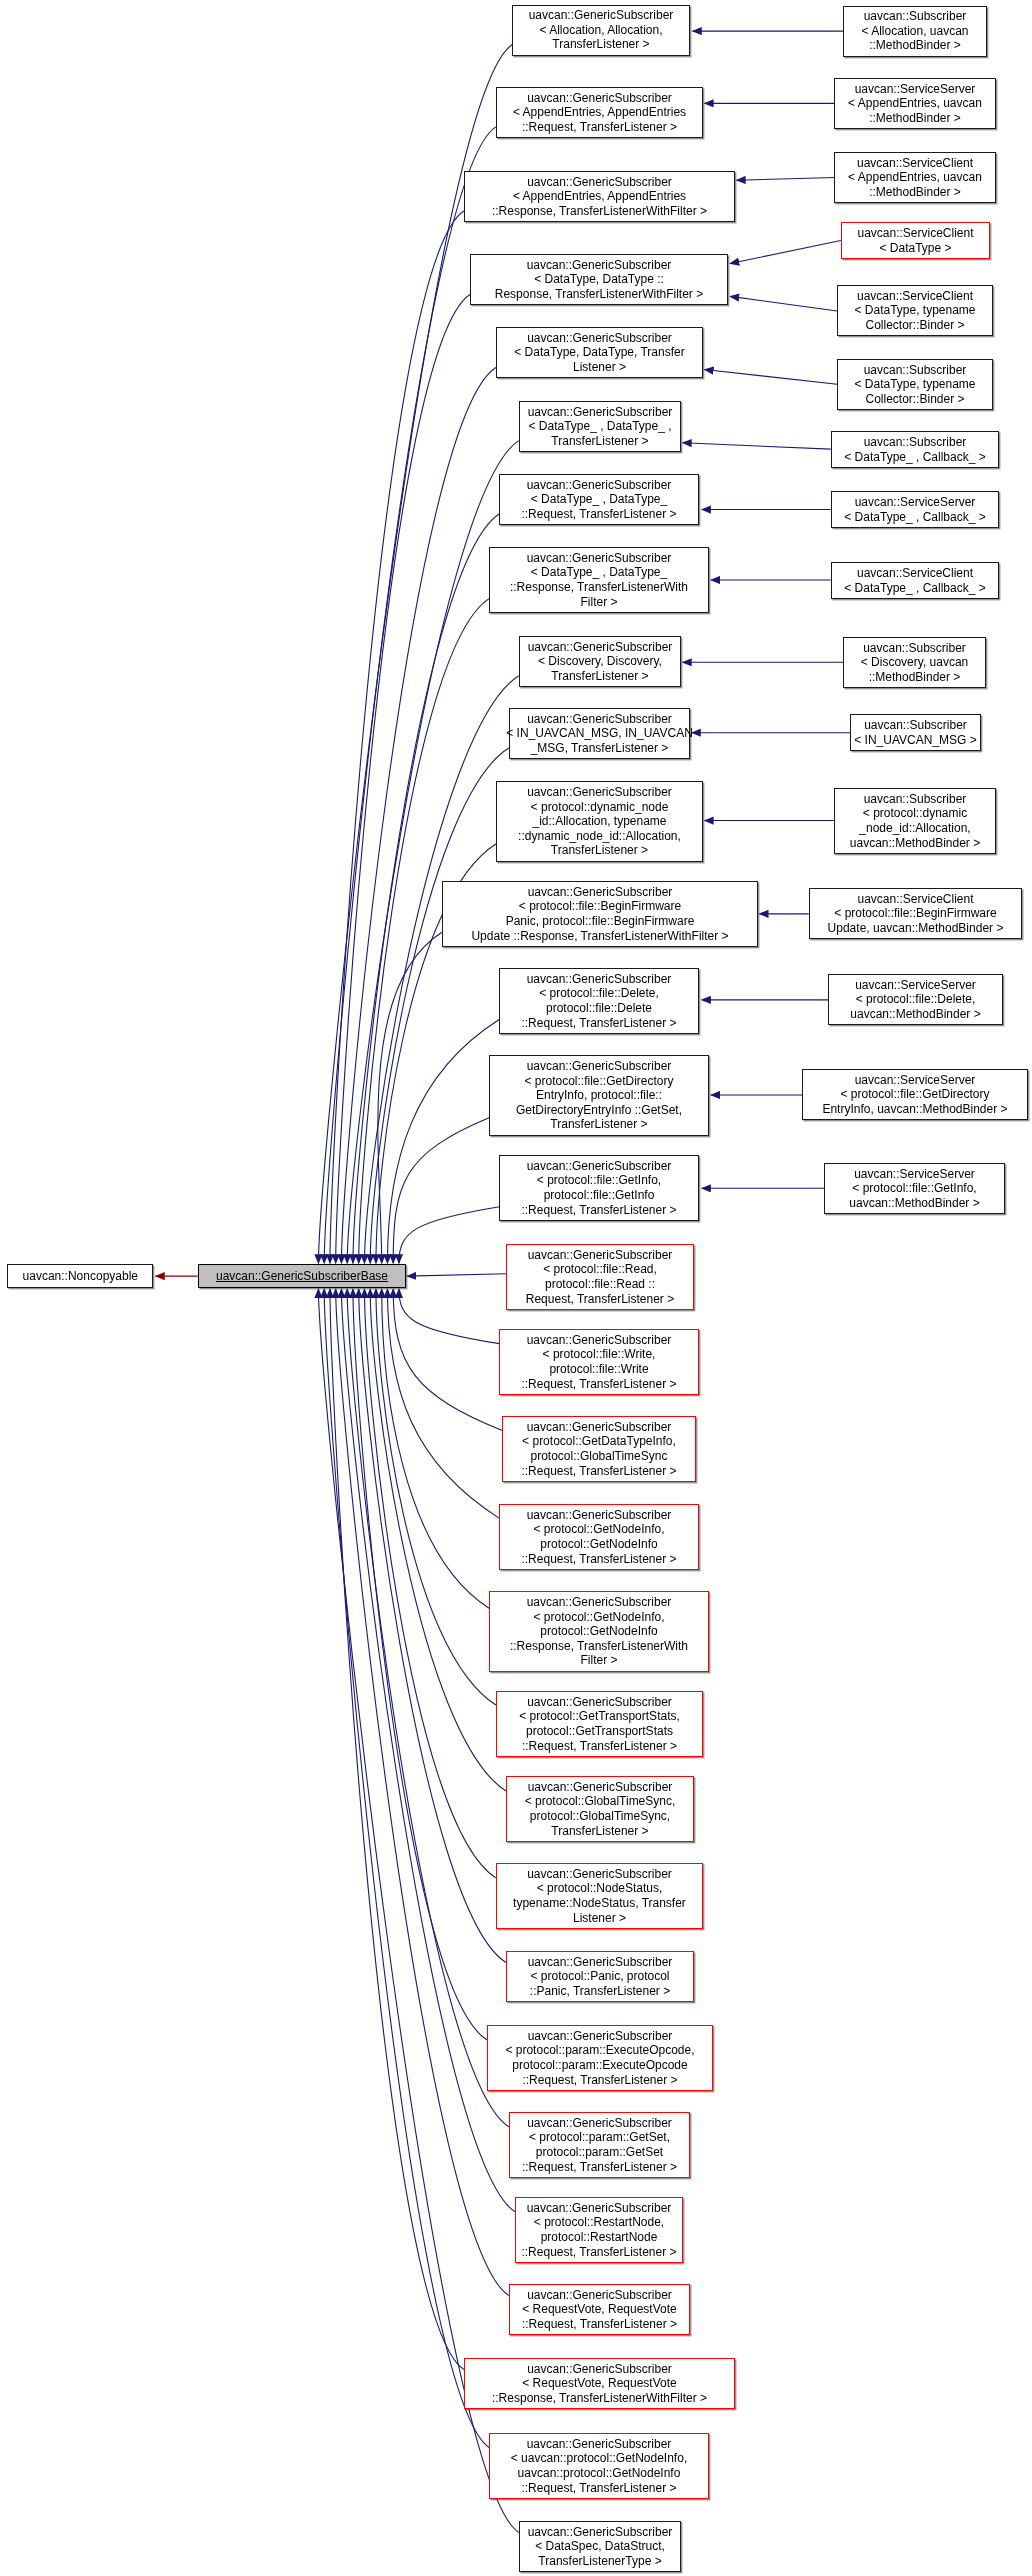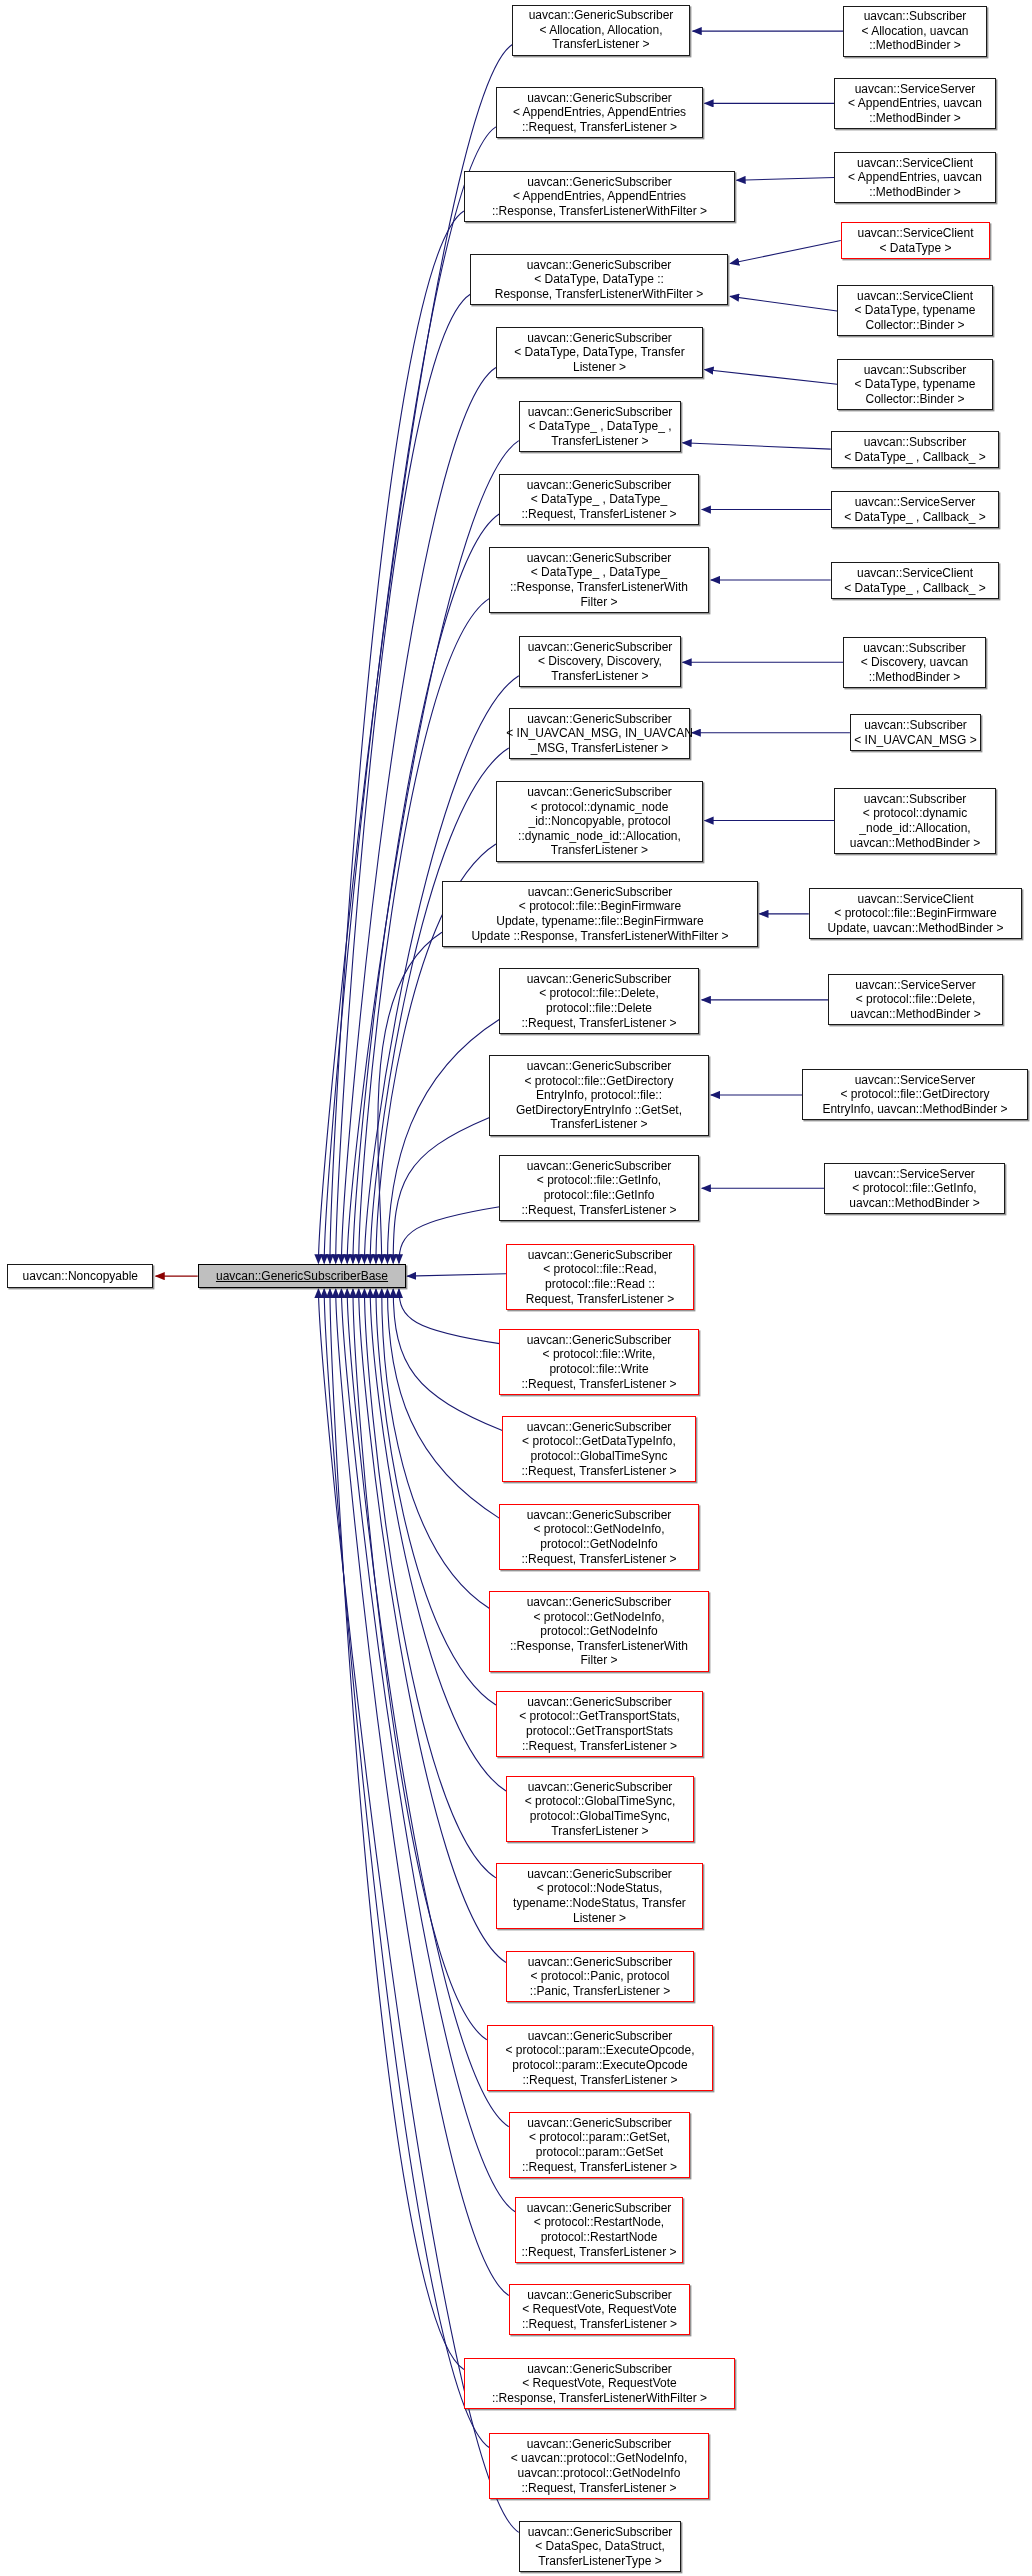--- a/index.html
+++ b/index.html
@@ -133,28 +133,28 @@
         <span class="nline">TransferListener &gt;</span>
       </div>
       <div class="node " style="left: 509px; top: 708px; width: 181px; height: 51px;">
         <span class="nline">uavcan::GenericSubscriber</span>
         <span class="nline">&lt; IN_UAVCAN_MSG, IN_UAVCAN</span>
         <span class="nline">_MSG, TransferListener &gt;</span>
       </div>
       <div class="node " style="left: 496px; top: 781px; width: 207px; height: 81px;">
         <span class="nline">uavcan::GenericSubscriber</span>
         <span class="nline">&lt; protocol::dynamic_node</span>
-        <span class="nline">_id::Noncopyable, protocol</span>
+        <span class="nline">_id::Allocation, typename</span>
         <span class="nline">::dynamic_node_id::Allocation,</span>
         <span class="nline">TransferListener &gt;</span>
       </div>
       <div class="node " style="left: 442px; top: 881px; width: 316px; height: 66px;">
         <span class="nline">uavcan::GenericSubscriber</span>
         <span class="nline">&lt; protocol::file::BeginFirmware</span>
-        <span class="nline">Update, typename::file::BeginFirmware</span>
+        <span class="nline">Panic, protocol::file::BeginFirmware</span>
         <span class="nline">Update ::Response, TransferListenerWithFilter &gt;</span>
       </div>
       <div class="node " style="left: 499px; top: 968px; width: 200px; height: 66px;">
         <span class="nline">uavcan::GenericSubscriber</span>
         <span class="nline">&lt; protocol::file::Delete,</span>
         <span class="nline">protocol::file::Delete</span>
         <span class="nline">::Request, TransferListener &gt;</span>
       </div>
       <div class="node " style="left: 489px; top: 1055px; width: 220px; height: 81px;">
         <span class="nline">uavcan::GenericSubscriber</span>

